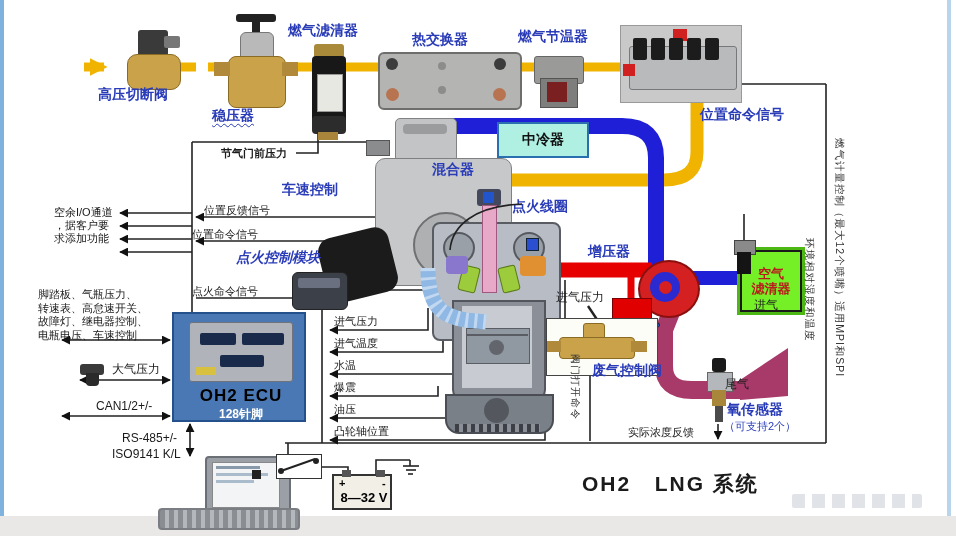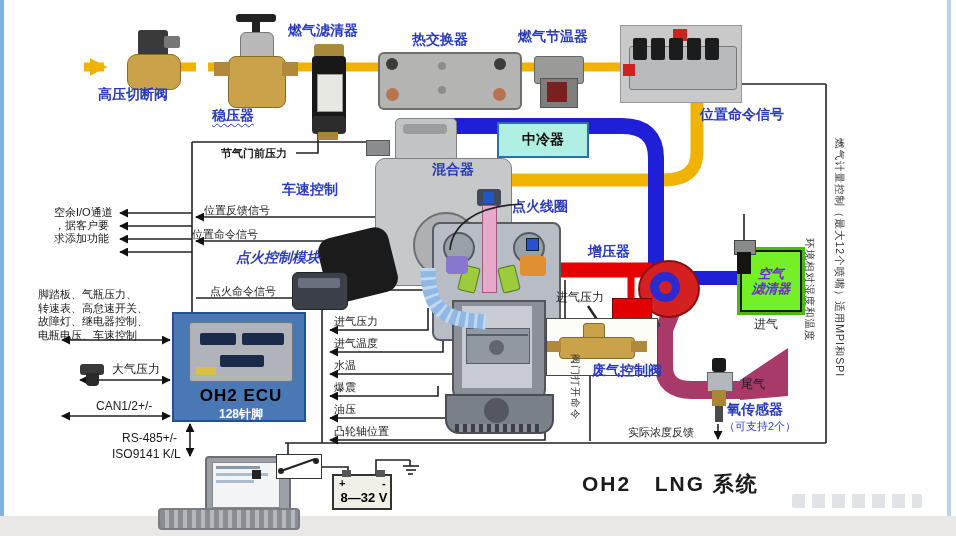--- a/index.html
+++ b/index.html
@@ -201,21 +201,21 @@
     <div class="abs" style="left:483px;top:192px;width:11px;height:11px;background:#2255cc;"></div>
     <div class="abs" style="left:482px;top:205px;width:13px;height:86px;background:#e8a8c8;border:1px solid #a05880;"></div>
   </div>
   <div class="lbl" style="left:512px;top:198px;">点火线圈</div>
 
   <div>
     <div class="abs" style="left:292px;top:272px;width:54px;height:36px;background:#3c4048;border-radius:6px;border:1px solid #222;"></div>
     <div class="abs" style="left:298px;top:278px;width:42px;height:10px;background:#6a7080;border-radius:2px;"></div>
   </div>
   <div class="lbl" style="left:236px;top:249px;font-style:italic;">点火控制模块</div>
-  <div class="sm" style="left:210px;top:284px;">点火命令信号</div>
+  <div class="sm" style="left:192px;top:284px;">点火命令信号</div>
 
   <div class="sm" style="left:204px;top:203px;">位置反馈信号</div>
   <div class="sm" style="left:192px;top:227px;">位置命令信号</div>
 
   <div class="sm" style="left:38px;top:288px;line-height:13.5px;">
     <div>脚踏板、气瓶压力、</div>
     <div>转速表、高怠速开关、</div>
     <div>故障灯、继电器控制、</div>
     <div>电瓶电压、车速控制</div>
   </div>
@@ -289,39 +289,39 @@
   <div class="box" style="left:546px;top:318px;width:112px;height:58px;border:1.5px solid #444;background:#fdfdf8;">
     <div class="abs" style="left:36px;top:4px;width:20px;height:16px;background:#c9a24a;border:1px solid #8a6b24;border-radius:3px;"></div>
     <div class="abs" style="left:12px;top:18px;width:74px;height:20px;background:#c9a24a;border:1px solid #8a6b24;border-radius:4px;"></div>
     <div class="abs" style="left:0px;top:22px;width:14px;height:11px;background:#b08a3a;"></div>
     <div class="abs" style="left:84px;top:22px;width:16px;height:11px;background:#b08a3a;"></div>
   </div>
   <div class="lbl" style="left:592px;top:362px;">废气控制阀</div>
   <div class="vtext" style="left:568px;top:354px;height:86px;font-size:10px;">阀门打开命令</div>
 
   <div class="box center" style="left:740px;top:250px;width:62px;height:62px;background:#76f026;border:2.5px solid #1a1a1a;outline:3px solid #4db814;">
-    <div style="font-size:13px;font-weight:bold;color:#6d28d9;line-height:15px;text-align:center;font-style:italic;">
+    <div style="font-size:13px;font-weight:bold;color:#b91c1c;line-height:15px;text-align:center;">
       <div>空气</div>
       <div>滤清器</div>
     </div>
   </div>
-  <div class="sm12" style="left:754px;top:316px;">进气</div>
+  <div class="sm12" style="left:754px;top:297px;">进气</div>
 
   <div>
     <div class="abs" style="left:734px;top:240px;width:20px;height:13px;background:#8a8a8a;border:1px solid #444;"></div>
     <div class="abs" style="left:737px;top:252px;width:14px;height:22px;background:#141414;"></div>
   </div>
 
   <div>
     <div class="abs" style="left:712px;top:358px;width:14px;height:14px;background:#1a1a1a;border-radius:3px;"></div>
     <div class="abs" style="left:707px;top:372px;width:24px;height:18px;background:#b4b8bc;border:1px solid #666;"></div>
     <div class="abs" style="left:712px;top:390px;width:14px;height:16px;background:#a8863a;"></div>
     <div class="abs" style="left:715px;top:406px;width:8px;height:16px;background:#4a4a4a;"></div>
   </div>
-  <div class="sm12" style="left:741px;top:376px;">尾气</div>
+  <div class="sm12" style="left:725px;top:376px;">尾气</div>
   <div class="lbl" style="left:727px;top:401px;">氧传感器</div>
   <div class="sm" style="left:724px;top:419px;color:#2a3cb8;">（可支持2个）</div>
   <div class="sm" style="left:628px;top:425px;">实际浓度反馈</div>
 
   <div class="vtext" style="left:802px;top:238px;height:120px;">环境相对湿度和温度</div>
   <div class="vtext" style="left:832px;top:138px;height:310px;">燃气计量控制（最大12个喷嘴）适用MPI和SPI</div>
 
   <div class="abs" style="left:582px;top:470px;font-size:21px;font-weight:bold;color:#1b1b1b;letter-spacing:2px;white-space:pre;">OH2   LNG 系统</div>
 
   <div class="abs" style="left:792px;top:494px;width:130px;height:14px;opacity:.55;border-radius:2px;

